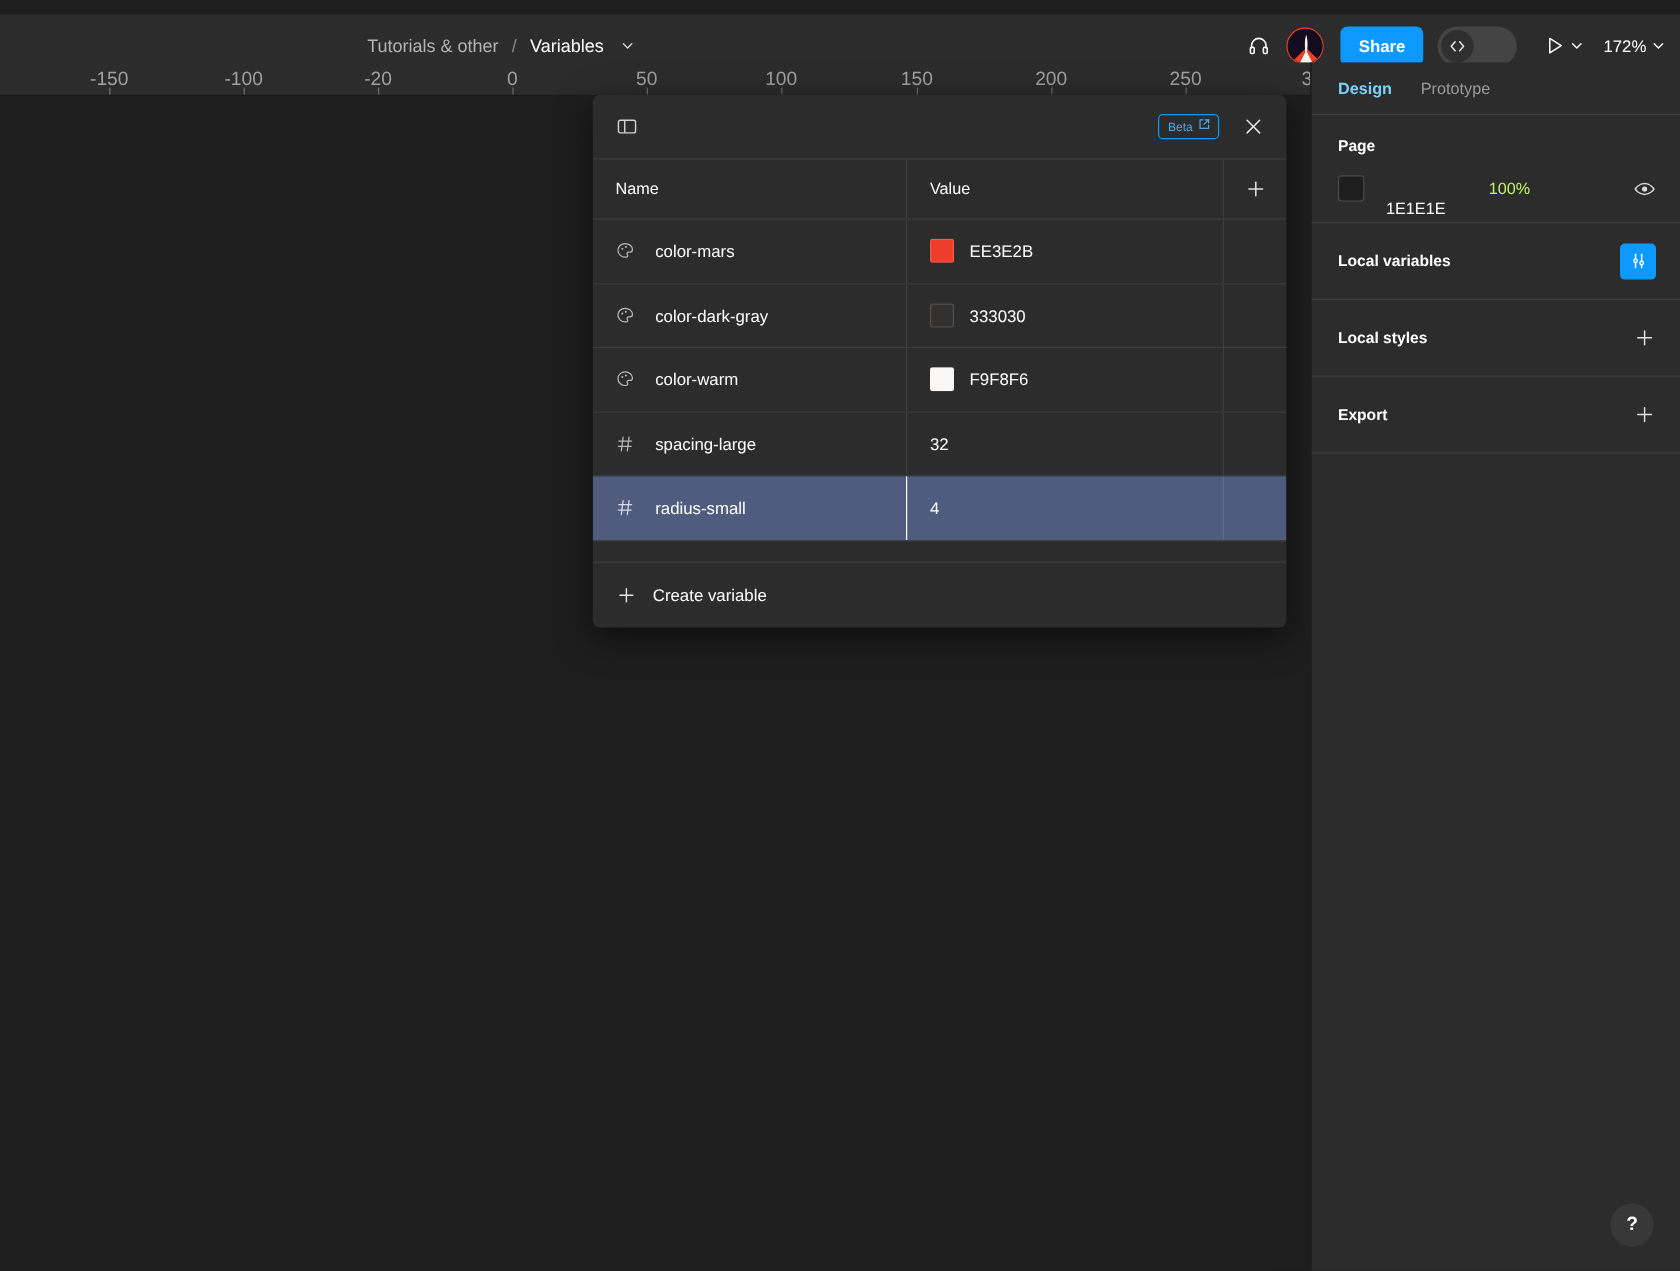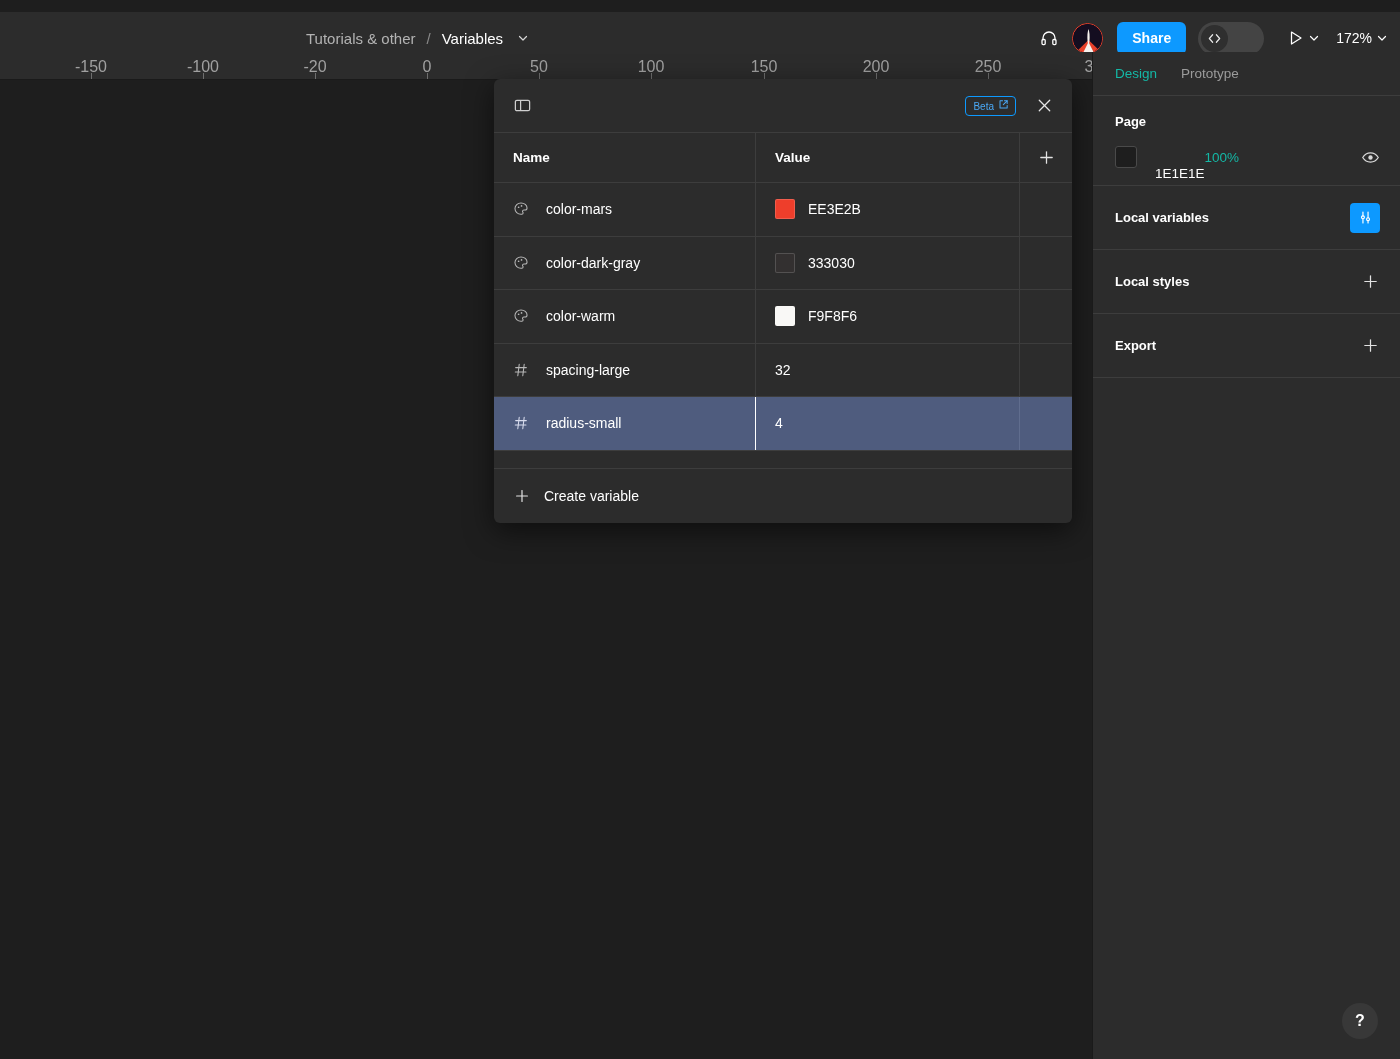--- a/index.html
+++ b/index.html
@@ -120,21 +120,21 @@
     color: #e6e6e6;
   }
 
   .table { flex: 1 1 auto; display: flex; flex-direction: column; }
   .thead {
     display: flex; height: 50px; align-items: stretch;
     border-bottom: 1px solid #3d3d3d;
   }
   .th {
     display: flex; align-items: center;
-    font-size: 13.5px; font-weight: 700; color: #ffffff;
+    font-size: 13.5px; font-weight: 400; color: #ffffff;
     padding-left: 19px;
   }
   .col-name { width: 262px; border-right: 1px solid #3d3d3d; }
   .col-value { width: 264px; border-right: 1px solid #3d3d3d; }
   .col-add { flex: 1; display:flex; align-items:center; justify-content:center; padding-left:0; }
 
   .rows { display: flex; flex-direction: column; }
   .row {
     display: flex; height: 53.5px; align-items: stretch;
     border-bottom: 1px solid #3d3d3d;
@@ -174,36 +174,36 @@
   .rightpanel {
     position: absolute; right: 0; top: 52px; width: 308px; height: 1007px;
     background: #2c2c2c;
     border-left: 1px solid #1a1a1a;
   }
   .tabs {
     height: 44px; display: flex; align-items: center; gap: 24px; padding-left: 22px;
     border-bottom: 1px solid #3d3d3d;
   }
   .tab { font-size: 13.5px; color: #9b9b9b; }
-  .tab.active { color: #14b8a6; font-weight: 400; }
+  .tab.active { color: #7dd3fc; font-weight: 700; }
 
   .section { border-bottom: 1px solid #3d3d3d; }
   .section-title {
     font-size: 13px; font-weight: 700; color: #ffffff;
     padding: 18px 0 0 22px;
   }
   .page-row {
     display: flex; align-items: center; height: 56px; padding: 0 20px 0 22px;
   }
   .page-swatch {
     width: 22px; height: 22px; border-radius: 3px; background: #1e1e1e;
     border: 1px solid #4a4a4a;
   }
   .page-hex { font-size: 13.5px; color: #ffffff; margin-left: 18px; margin-top: 32px; }
-  .page-opacity { font-size: 13.5px; color: #14b8a6; }
+  .page-opacity { font-size: 13.5px; color: #bef264; margin-left: 36px; }
   .eye-icon { margin-left: auto; color: #d9d9d9; display:flex; align-items:center;}
 
   .srow {
     height: 64px; display: flex; align-items: center; padding: 0 20px 0 22px;
     border-bottom: 1px solid #3d3d3d;
   }
   .srow-label { font-size: 13px; font-weight: 700; color: #ffffff; }
   .srow-action { margin-left: auto; color: #e2e2e2; display:flex; align-items:center; }
   .srow-action.active {
     background: #0d99ff; width: 30px; height: 30px; border-radius: 4px;

